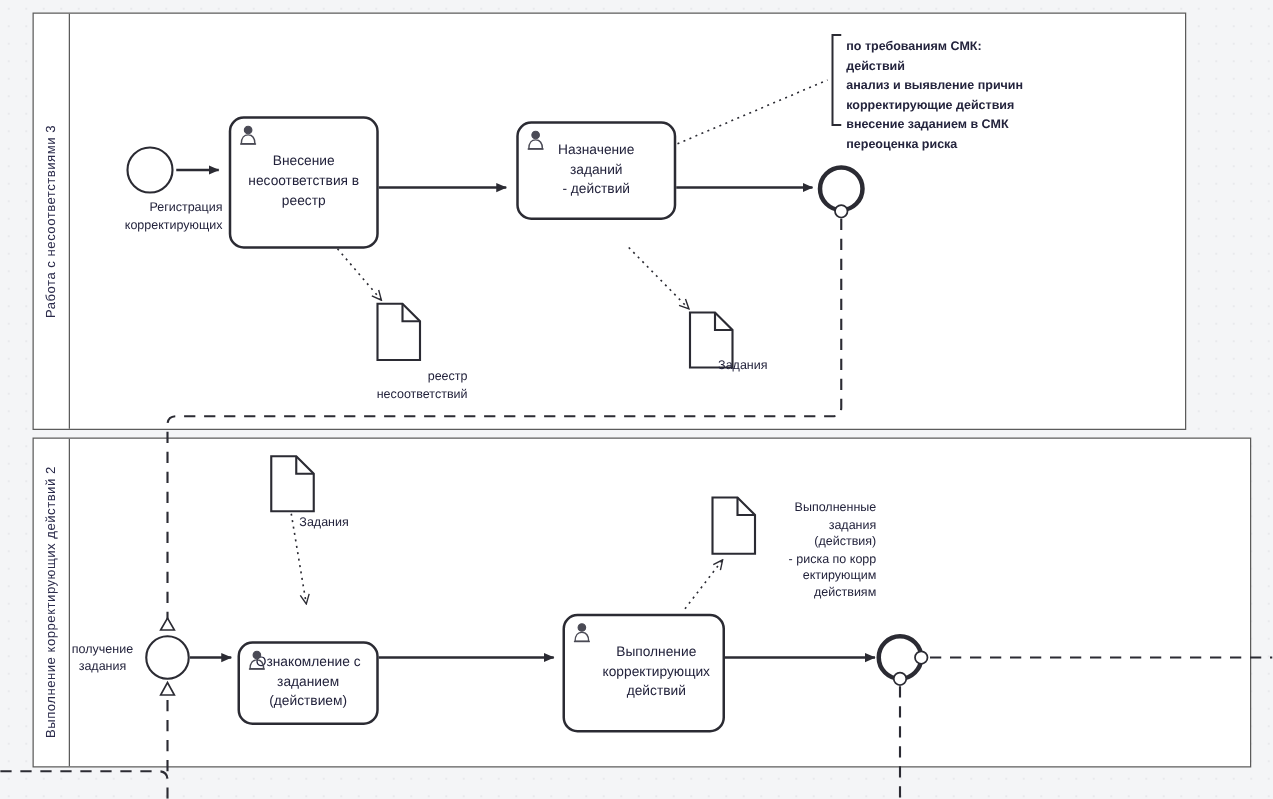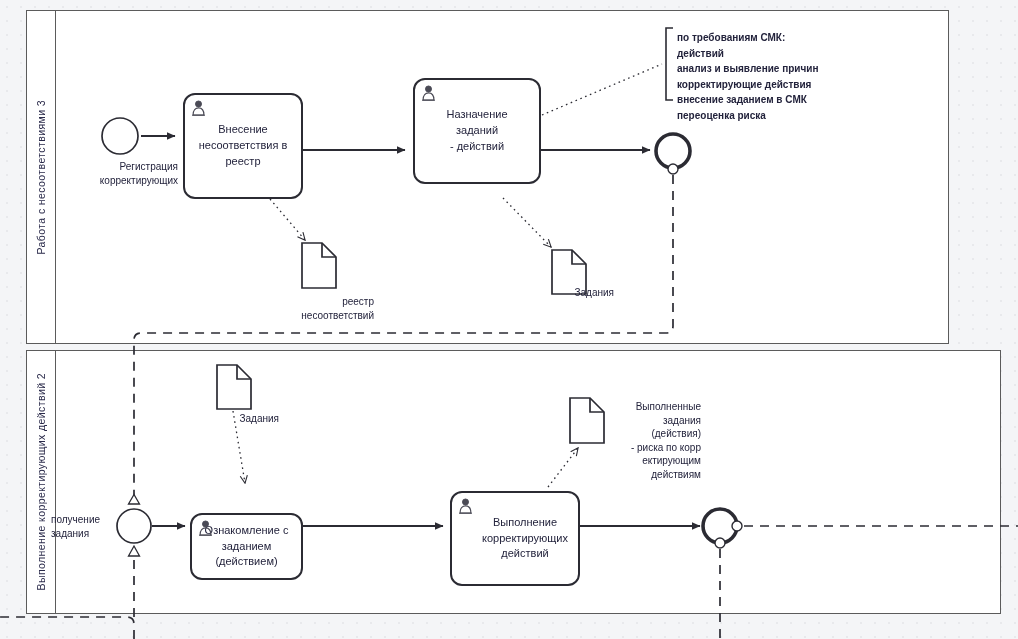--- a/index.html
+++ b/index.html
@@ -74,21 +74,21 @@
     height: 16px;
   }
   .cap {
     position: absolute;
     text-align: right;
     font-size: 10px;
     color: #23233c;
     line-height: 1.35;
   }
   .cap-right {
-    text-align: left;
+    text-align: center;
   }
   svg { overflow: visible; }
   .anno {
     position: absolute;
     font-size: 10px;
     color: #23233c;
     line-height: 1.55;
     white-space: nowrap;
   }
 </style>
@@ -224,21 +224,21 @@
       <path d="M2.2,16 C2.2,10.6 4.8,8.4 8,8.4 C11.2,8.4 13.8,10.6 13.8,16 z" fill="none" stroke="#4a4a55" stroke-width="1.2"></path>
       <line x1="1.2" y1="16.2" x2="14.8" y2="16.2" stroke="#4a4a55" stroke-width="1.2"></line>
     </svg>
     <span class="task-label">
       <span>Внесение</span><br>
       <span>несоответствия в</span><br>
       <span>реестр</span>
     </span>
   </div>
 
-  <div class="task" style="left:413px; top:78px; width:128px; height:106px;">
+  <div class="task" style="left:413px; top:97px; width:128px; height:79px;">
     <svg class="person-icon" viewBox="0 0 16 17">
       <circle cx="8" cy="4.2" r="3.2" fill="#4a4a55" stroke="#4a4a55" stroke-width="1"></circle>
       <path d="M2.2,16 C2.2,10.6 4.8,8.4 8,8.4 C11.2,8.4 13.8,10.6 13.8,16 z" fill="none" stroke="#4a4a55" stroke-width="1.2"></path>
       <line x1="1.2" y1="16.2" x2="14.8" y2="16.2" stroke="#4a4a55" stroke-width="1.2"></line>
     </svg>
     <span class="task-label">
       <span>Назначение заданий</span><br>
       <span>-  действий</span>
     </span>
   </div>

